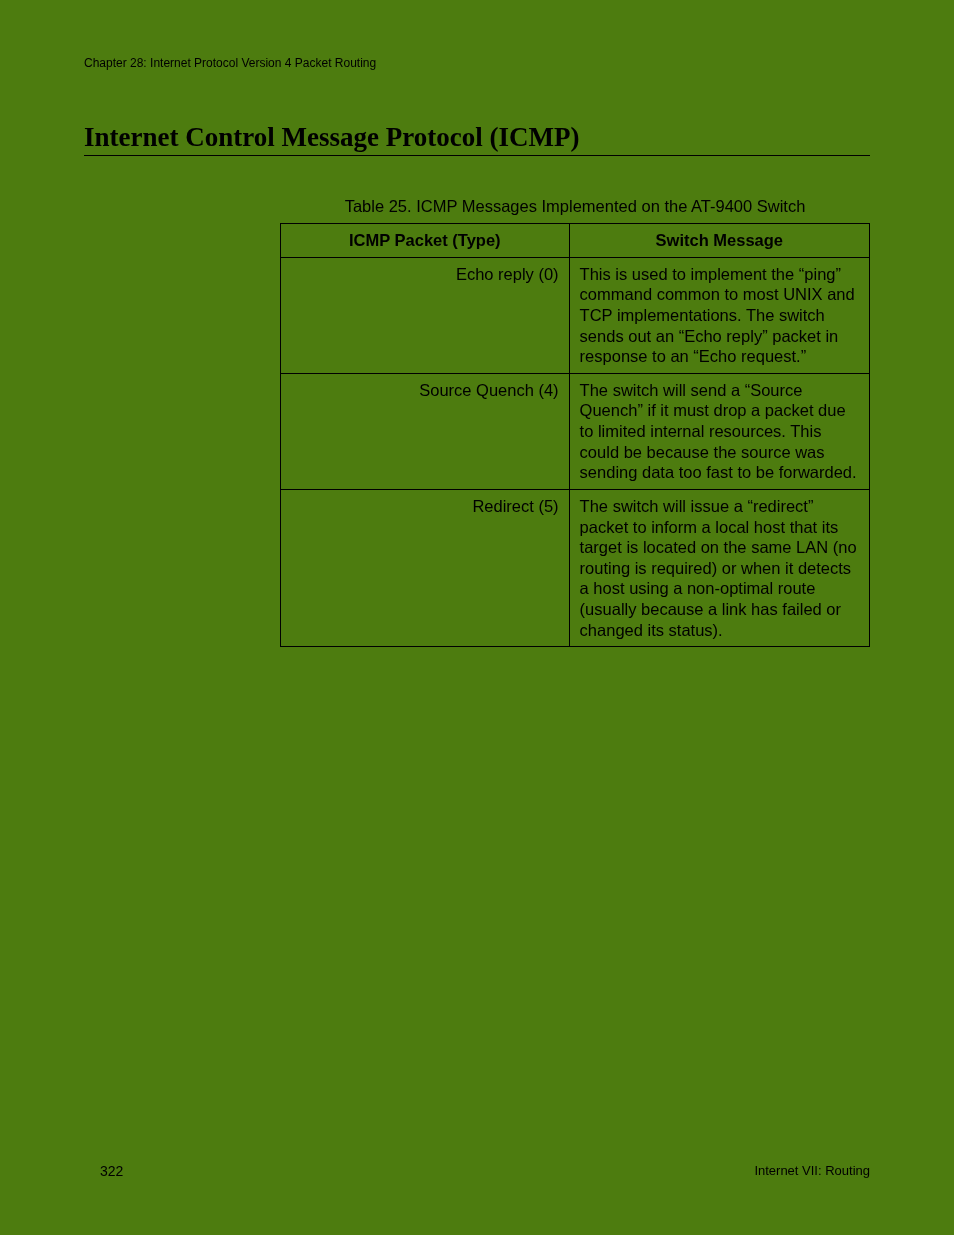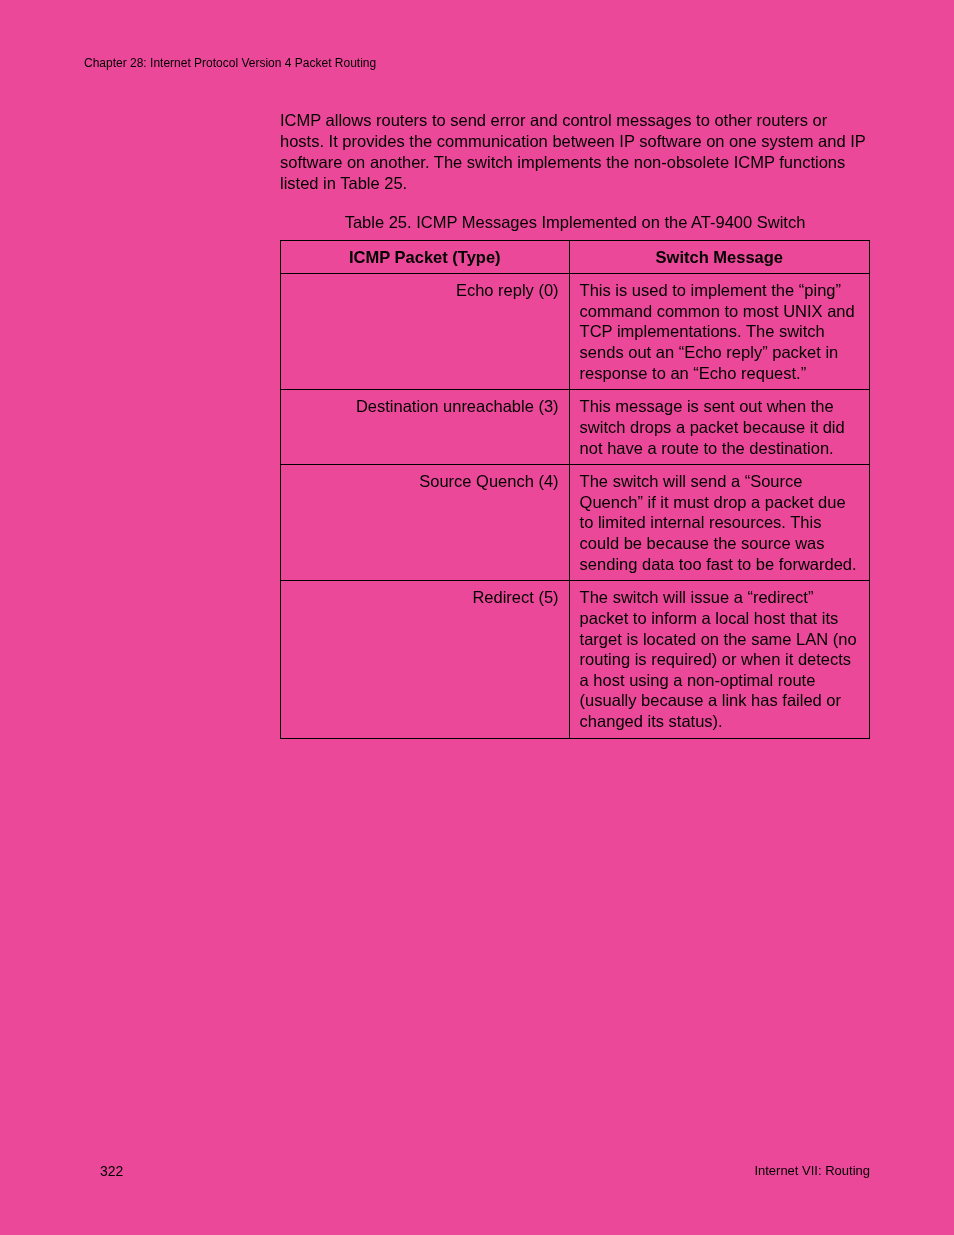--- a/index.html
+++ b/index.html
@@ -5,21 +5,21 @@
   body {
     margin: 0;
     background: #fff;
     font-family: Arial, Helvetica, sans-serif;
     color: #000;
   }
   .page {
     width: 954px;
     height: 1235px;
     position: relative;
-    background: #ec4899;
+    background: #4d7c0f;
     box-sizing: border-box;
     padding: 56px 84px 0 84px;
   }
   .running-header {
     font-size: 12px;
     color: #000;
   }
   .section-title {
     font-family: "Times New Roman", Times, serif;
     font-size: 27px;
@@ -75,45 +75,41 @@
     font-size: 14px;
   }
 </style>
 </head>
 <body>
 
 <div class="page">
 
   <div class="running-header">Chapter 28: Internet Protocol Version 4 Packet Routing</div>
 
+  <div class="section-title">Internet Control Message Protocol (ICMP)</div>
 
   <div class="body-block">
-    <div class="intro">ICMP allows routers to send error and control messages to other routers or hosts. It provides the communication between IP software on one system and IP software on another. The switch implements the non-obsolete ICMP functions listed in Table 25.</div>
 
     <div class="table-caption">Table 25. ICMP Messages Implemented on the AT-9400 Switch</div>
 
     <table class="icmp">
       <colgroup>
         <col style="width:49%">
         <col style="width:51%">
       </colgroup>
       <thead>
         <tr>
           <th>ICMP Packet (Type)</th>
           <th>Switch Message</th>
         </tr>
       </thead>
       <tbody>
         <tr>
           <td>Echo reply (0)</td>
           <td>This is used to implement the “ping” command common to most UNIX and TCP implementations. The switch sends out an “Echo reply” packet in response to an “Echo request.”</td>
-        </tr>
-        <tr>
-          <td>Destination unreachable (3)</td>
-          <td>This message is sent out when the switch drops a packet because it did not have a route to the destination.</td>
         </tr>
         <tr>
           <td>Source Quench (4)</td>
           <td>The switch will send a “Source Quench” if it must drop a packet due to limited internal resources. This could be because the source was sending data too fast to be forwarded.</td>
         </tr>
         <tr>
           <td>Redirect (5)</td>
           <td>The switch will issue a “redirect” packet to inform a local host that its target is located on the same LAN (no routing is required) or when it detects a host using a non-optimal route (usually because a link has failed or changed its status).</td>
         </tr>
       </tbody>

